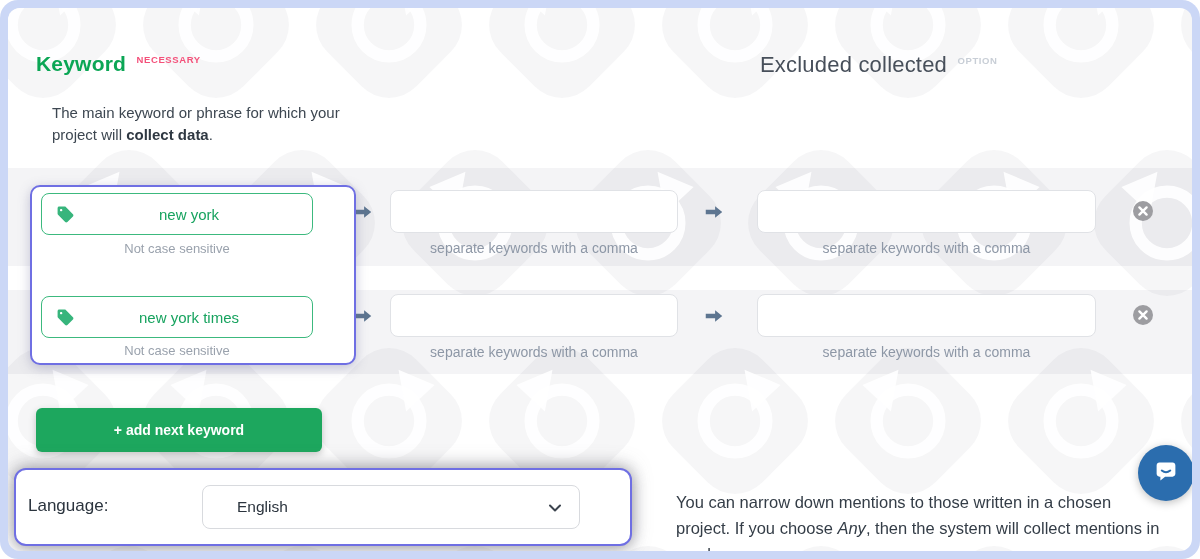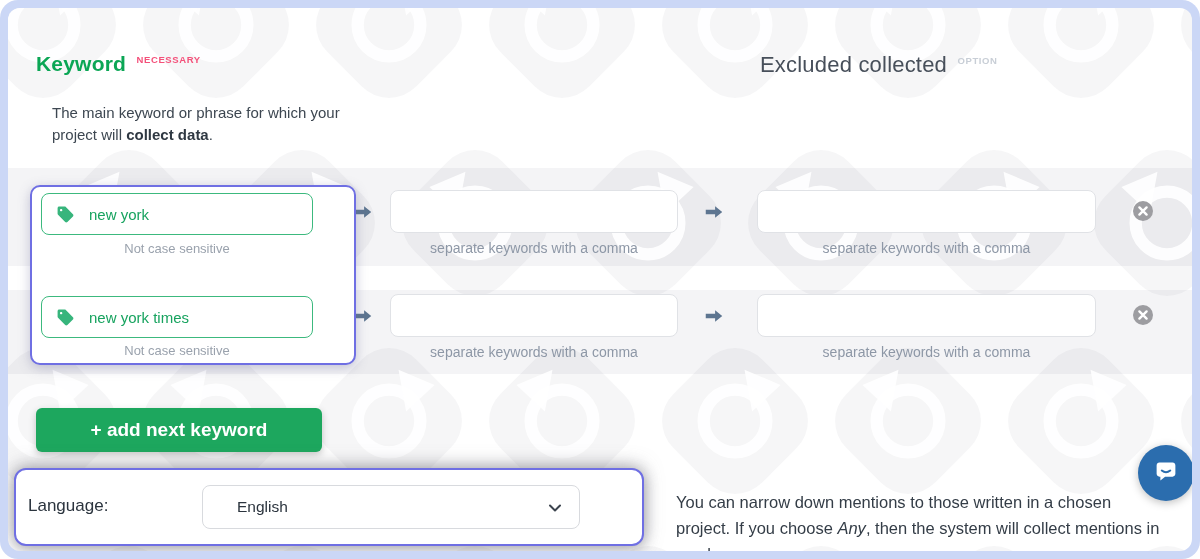--- a/index.html
+++ b/index.html
@@ -31,21 +31,21 @@
   .green-bold{color:#1da35e;font-weight:700;}
 
   .kw-box{position:absolute;left:22px;top:177px;width:322px;height:176px;background:#ffffff;
     border:2px solid #6f6fe3;border-radius:10px;z-index:4;box-shadow:0 3px 12px rgba(100,100,145,.35);}
   .kw-input{position:absolute;left:9px;width:272px;height:42px;border:1.5px solid #3cb97e;border-radius:8px;
     background:#fff;display:flex;align-items:center;padding-left:14px;box-sizing:border-box;}
   .ki1{top:6px;}
   .ki2{top:109px;}
   .tag-ic{display:inline-flex;margin-right:12px;}
   .kw-field{border:none;outline:none;background:transparent;color:#17a35f;font-size:15px;width:200px;
-    font-family:"Liberation Sans",sans-serif;}
+    font-family:"Liberation Sans",sans-serif;text-align:center;}
   .kw-note{position:absolute;left:9px;width:272px;text-align:center;font-size:13px;color:#9aa2ad;}
   .kn1{top:54px;}
   .kn2{top:156px;}
 
   .arrow{position:absolute;z-index:3;width:22px;height:22px;}
   .a1r1{left:344px;top:193px;}
   .a1r2{left:344px;top:297px;}
   .a2r1{left:695px;top:193px;}
   .a2r2{left:695px;top:297px;}
 
@@ -59,25 +59,25 @@
   .hint.req{left:382px;width:288px;}
   .hint.exc{left:749px;width:339px;}
   .h1{top:232px;}
   .h2{top:336px;}
 
   .close-btn{position:absolute;left:1124px;width:22px;height:22px;z-index:3;cursor:pointer;border:none;background:none;padding:0;}
   .c1{top:192px;}
   .c2{top:296px;}
 
   .add-btn{position:absolute;left:28px;top:400px;width:286px;height:44px;background:#1da75e;border:none;
-    border-radius:6px;color:#ffffff;font-size:19px;font-weight:700;z-index:3;cursor:pointer;
+    border-radius:6px;color:#ffffff;font-size:14px;font-weight:700;z-index:3;cursor:pointer;
     box-shadow:0 3px 7px rgba(40,40,40,.25);font-family:"Liberation Sans",sans-serif;}
 
   .lang-box{position:absolute;left:6px;top:460px;width:614px;height:74px;background:#ffffff;
-    border:2px solid #6f6fe3;border-radius:12px;z-index:5;box-shadow:0 -2px 18px rgba(105,105,115,.55),0 4px 14px rgba(105,105,115,.35);padding-left:12px;}
+    border:2px solid #6f6fe3;border-radius:12px;z-index:5;box-shadow:0 -2px 18px rgba(105,105,115,.55),0 4px 14px rgba(105,105,115,.35);}
   .lang-label{position:absolute;left:12px;top:26px;font-size:17px;color:#2b343e;}
   .lang-select{position:absolute;left:186px;top:15px;width:378px;height:44px;border:1px solid #d8dade;border-radius:8px;
     background:#fff;display:flex;align-items:center;cursor:pointer;box-sizing:border-box;}
   .lang-value{margin-left:34px;font-size:15.5px;color:#2b343e;}
   .lang-chevron{position:absolute;right:16px;top:14px;}
 
   .help{position:absolute;left:668px;top:481px;width:484px;z-index:3;font-size:16.5px;line-height:26px;color:#343d47;margin:0;}
   .help i{font-style:italic;}
 
   .chat{position:absolute;left:1130px;top:437px;width:56px;height:56px;border-radius:50%;background:#2b6dae;z-index:6;

